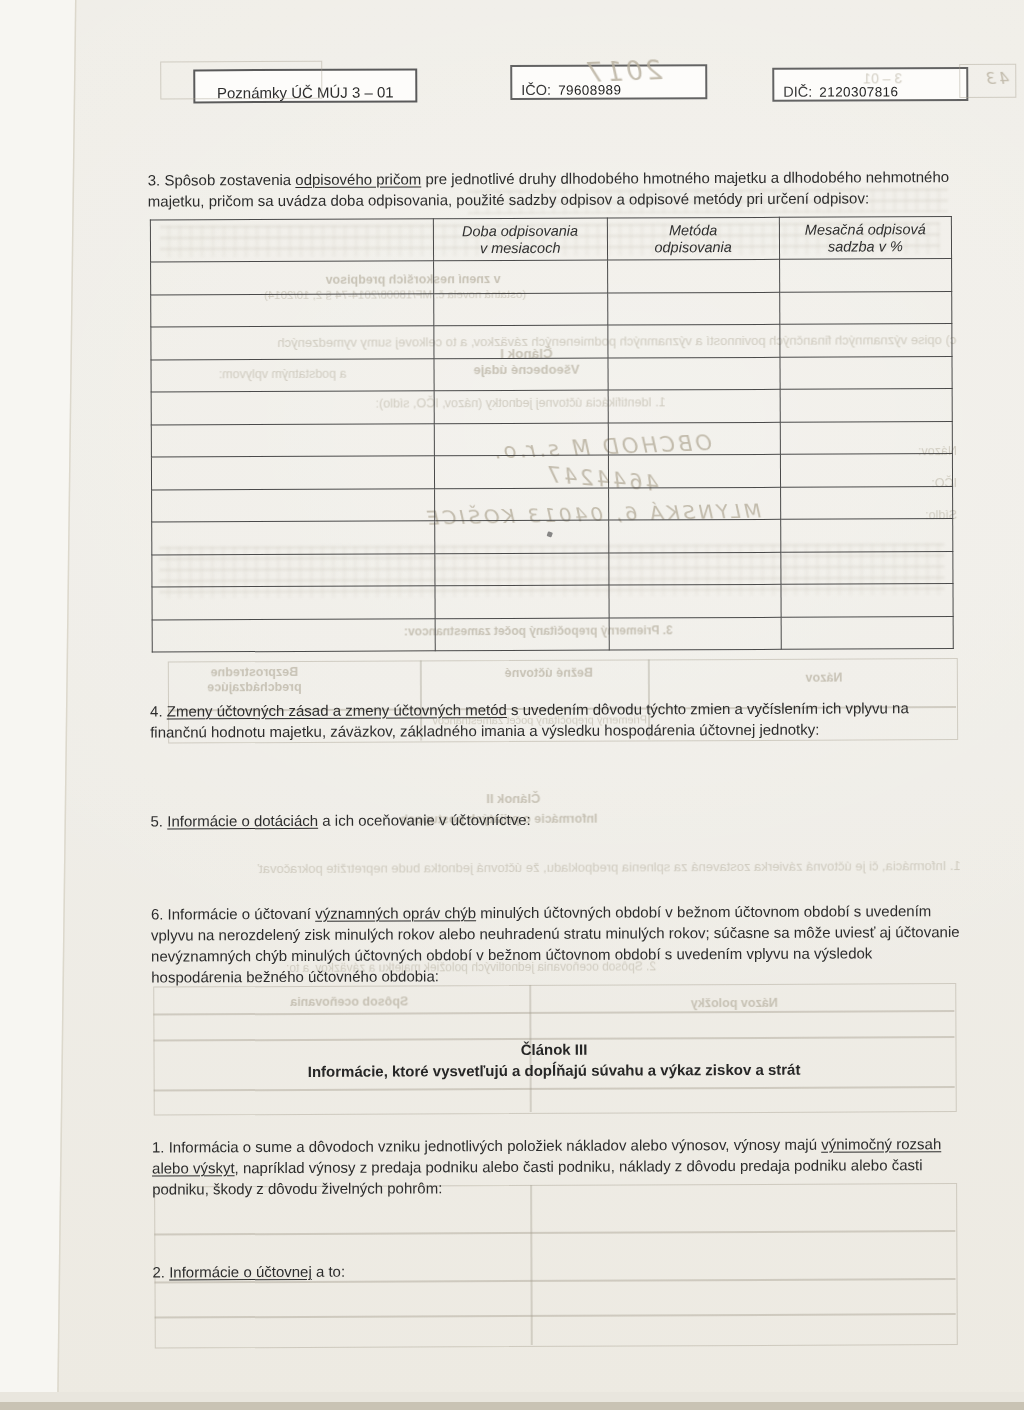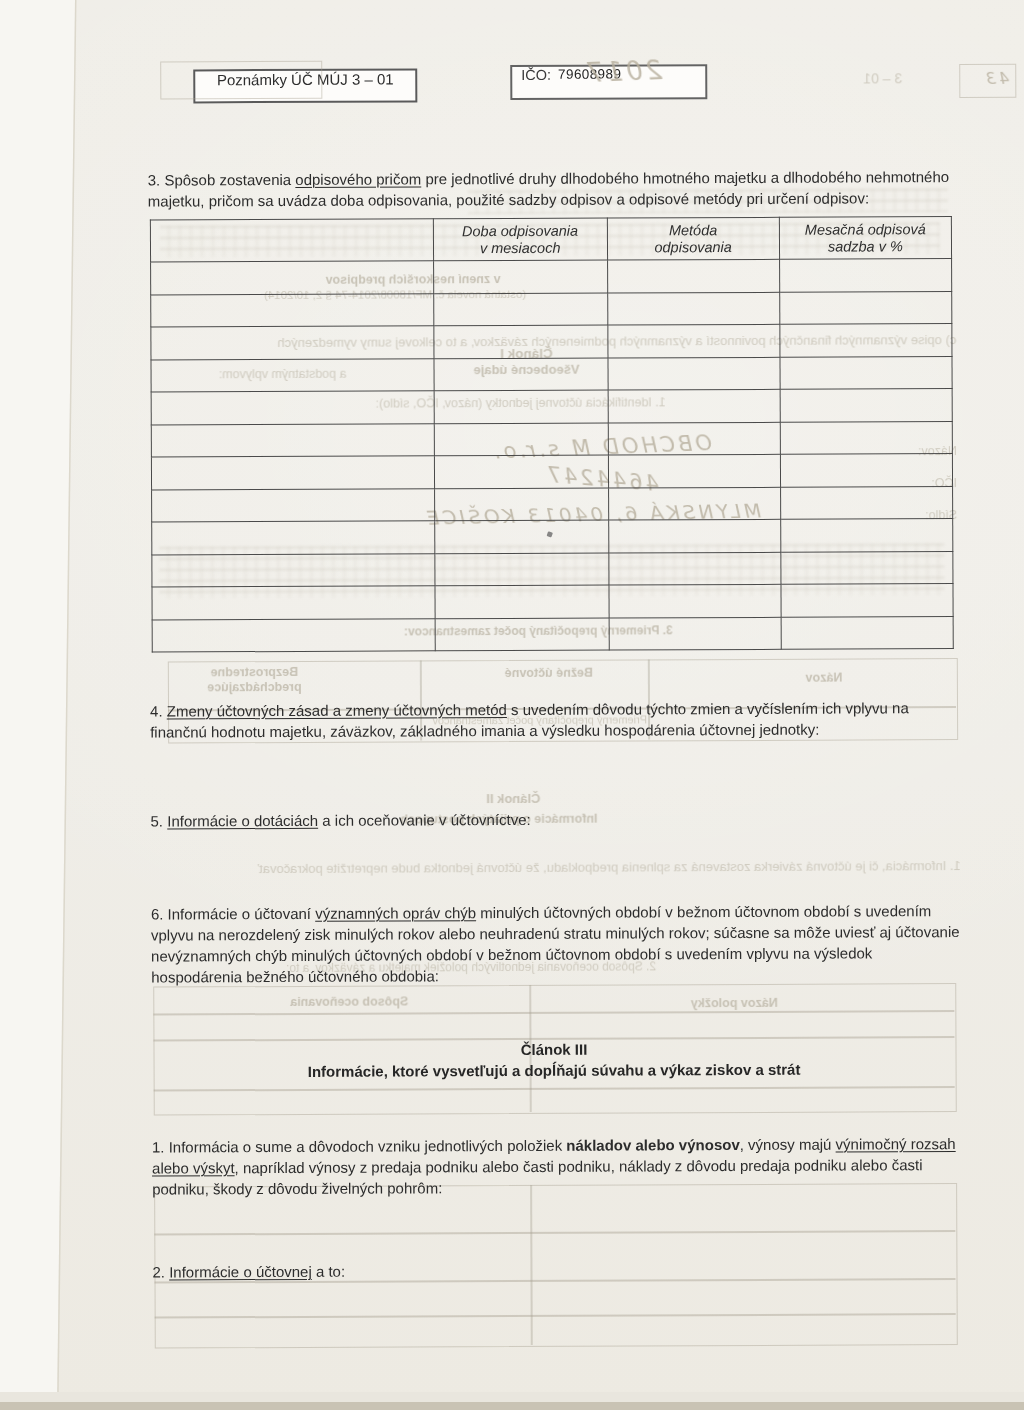--- a/index.html
+++ b/index.html
@@ -12,32 +12,32 @@
   .left-strip{position:absolute;left:0;top:0;width:80px;height:1410px;background:#f7f6f2;
         clip-path:polygon(0 0,75px 0,57px 100%,0 100%);}
   .left-edge{position:absolute;left:0;top:0;width:80px;height:1410px;background:#dcd8cc;
         clip-path:polygon(75px 0,76.5px 0,58.5px 100%,57px 100%);}
   .bottom-light{position:absolute;left:0;top:1392px;width:1024px;height:10px;background:#e9e6de;}
   .bottom-dark{position:absolute;left:0;top:1402px;width:1024px;height:8px;background:#c9c3b4;}
   .content{position:absolute;inset:0;transform:rotate(-0.25deg);transform-origin:50% 50%;}
 
   
   .hbox{position:absolute;background:#fdfcfa;border:2px solid #636363;display:flex;
-        align-items:flex-start;color:#2e2e2e;}
+        align-items:flex-end;color:#2e2e2e;}
   .hbox .lbl{font-size:14.5px;color:#3a3a3a;}
   .hbox .val{font-size:13.5px;letter-spacing:.4px;color:#1f1f1f;}
   #form-title-box{left:196px;top:68px;width:220px;height:30px;justify-content:center;
         font-size:15px;border-color:#5a5a5a;}
   #ico-box{left:513px;top:65px;width:184px;height:31px;padding-left:9px;gap:7px;}
   #dic-box{left:775px;top:69px;width:183px;height:30px;padding-left:9px;gap:7px;}
 
   
   .para{position:absolute;left:150px;width:812px;font-size:15px;line-height:21px;color:#2c2c2c;z-index:3;}
   .para u, u{text-decoration:underline;text-underline-offset:2px;text-decoration-thickness:1px;}
-  .para b{font-weight:bold;}
+  .para b{font-weight:normal;}
   #p3{top:153px;}
   #p4{top:684px;}
   #p5{top:794px;}
   #p6{top:887px;}
   #art3{top:1039px;left:152px;width:801px;text-align:center;font-weight:bold;font-size:15px;
         line-height:21px;color:#262626;position:absolute;z-index:3;}
   #p1{top:1120px;}
   #p2{top:1245px;}
 
   
@@ -131,20 +131,24 @@
         <div class="bleed b a" style="left: 663px; top: 997px; width: 140px; font-size: 12.5px;">Názov položky</div>
       </div>
 
     <div class="hbox" id="form-title-box">
       <span>Poznámky ÚČ MÚJ 3 – 01</span>
     </div>
     <div class="hbox" id="ico-box">
       <span class="lbl">IČO:</span>
       <span class="val">79608989</span>
     </div>
+    <div class="hbox" id="dic-box">
+      <span class="lbl">DIČ:</span>
+      <span class="val">2120307816</span>
+    </div>
 
     <p class="para" id="p3"><span>3. Spôsob zostavenia </span><u>odpisového pričom</u><span> pre jednotlivé druhy dlhodobého hmotného majetku a dlhodobého nehmotného majetku, pričom sa uvádza doba odpisovania, použité sadzby odpisov a odpisové metódy pri určení odpisov:</span></p>
 
     <table id="dep-table">
       <colgroup>
         <col style="width:35.3%">
           <col style="width:21.7%">
           <col style="width:21.5%">
           <col style="width:21.5%">
       </colgroup>

